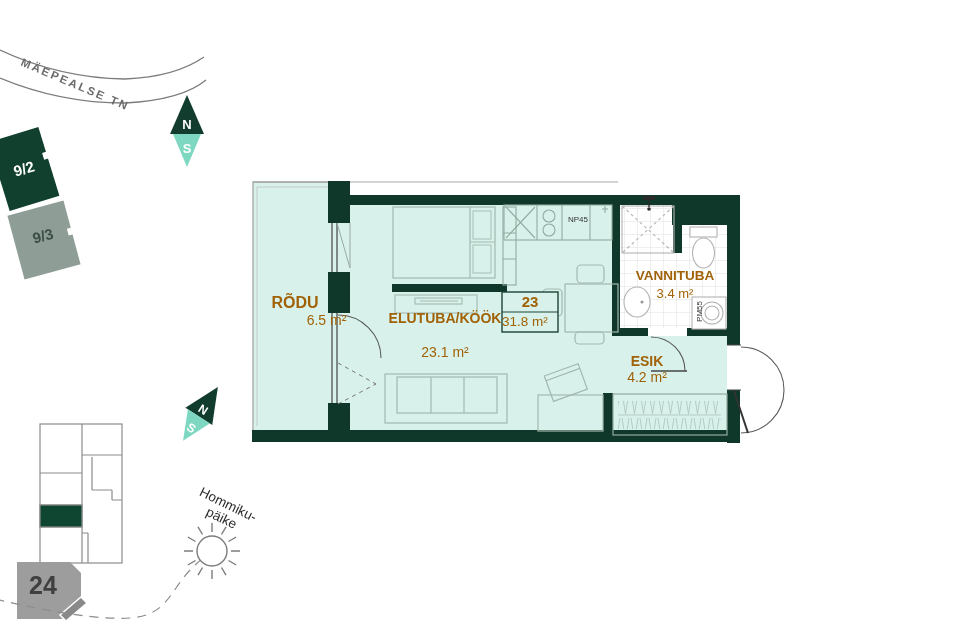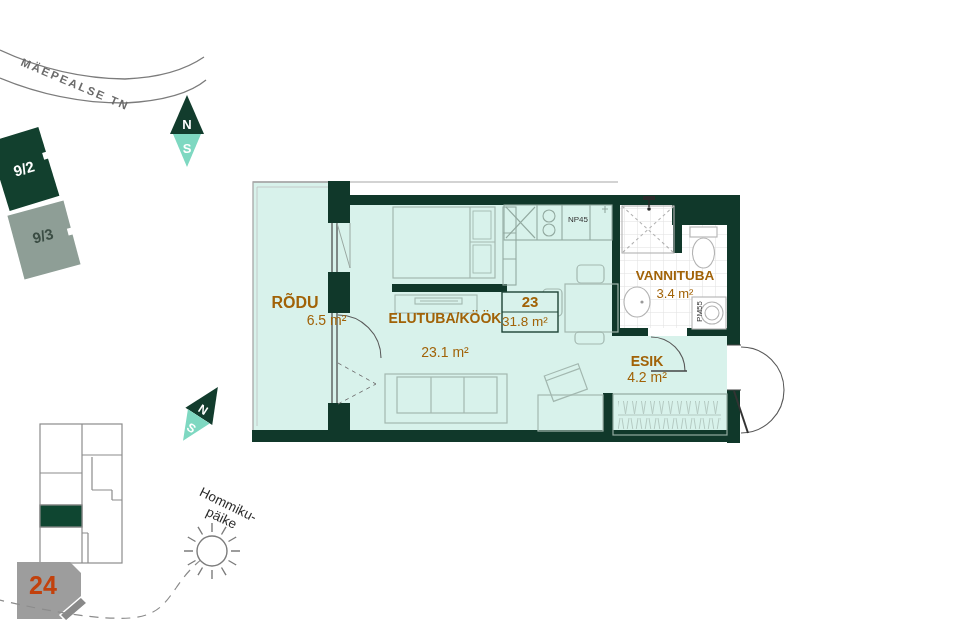--- a/index.html
+++ b/index.html
@@ -22,21 +22,21 @@
   .apt-area{left:502px;top:314px;width:43px;font-size:13.5px;}
   .vann-name{left:625px;top:268px;width:100px;font-size:13.5px;}
   .vann-area{left:625px;top:286px;width:100px;font-size:13px;}
   .esik-name{left:614px;top:353px;width:66px;font-size:14px;}
   .esik-area{left:614px;top:369px;width:66px;font-size:14px;}
   .np45{left:564px;top:215px;width:28px;font-size:8px;color:#333;}
   .pm55{left:681px;top:307px;width:36px;font-size:8px;color:#333;
         transform:rotate(-90deg);}
   .hommiku{left:199px;top:482px;width:72px;font-size:13.5px;color:#2a2a2a;
            line-height:1.12;transform:rotate(26deg);transform-origin:0 0;}
-  .tag24{left:20px;top:571px;width:46px;font-size:25px;color:#c2410c;}
+  .tag24{left:20px;top:571px;width:46px;font-size:25px;color:#404040;}
 </style>
 </head>
 <body>
 
 <div class="canvas">
 
 <svg class="scene" width="960" height="640" viewBox="0 0 960 640">
   <defs>
     <pattern id="tiles" width="13" height="13" patternUnits="userSpaceOnUse">
       <path d="M13 0 H0 V13" fill="none" stroke="#e0e0e0" stroke-width="1"></path>

